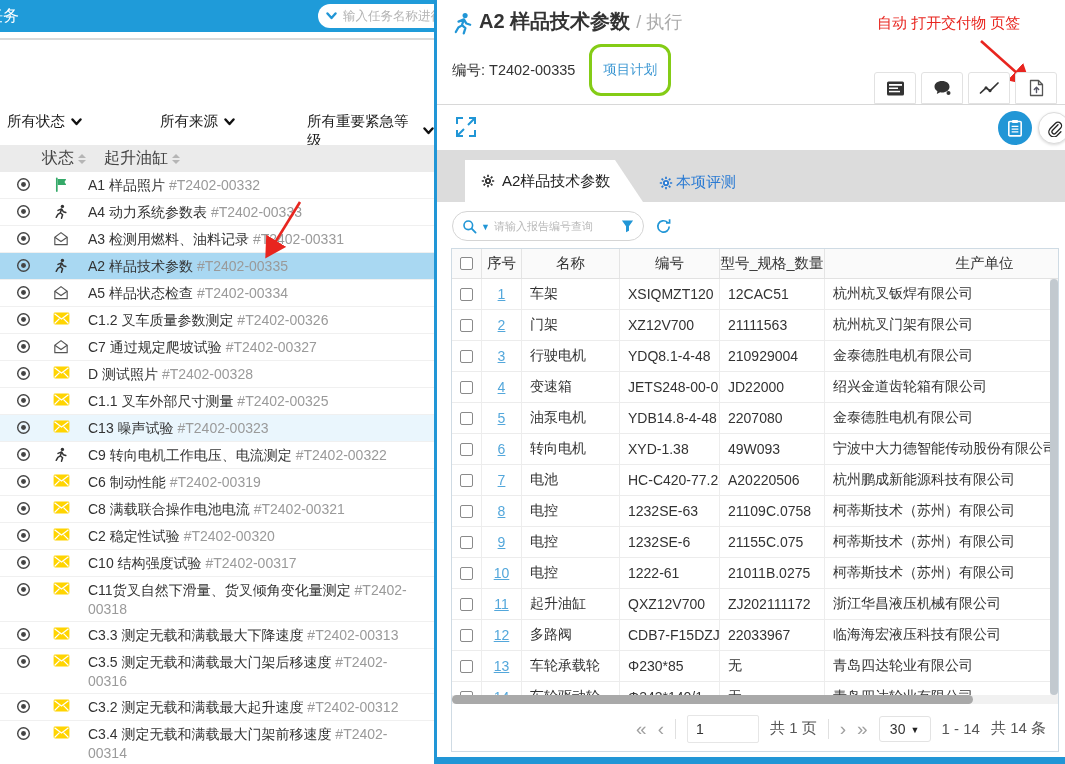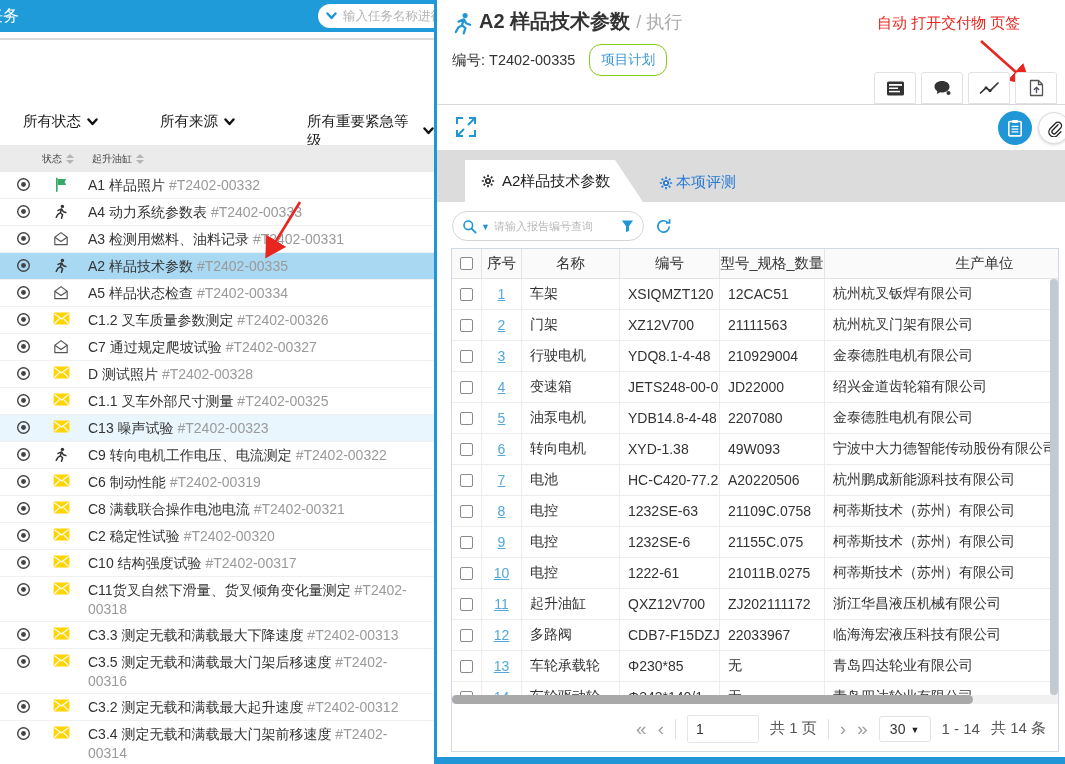--- a/index.html
+++ b/index.html
@@ -9,41 +9,41 @@
 
   
   .left-panel { position:absolute; left:0; top:0; width:437px; height:764px; border-right:3px solid #2196d6; background:#fff; overflow:hidden; }
   .lp-header { position:relative; height:32px; background:#1f9bd9; overflow:hidden; display:flex; align-items:center; }
   .lp-title { color:#fff; font-size:16px; margin-left:-13px; white-space:nowrap; }
   .lp-search { position:absolute; left:318px; top:4px; width:135px; height:24px; background:#fff; border-radius:12px; display:flex; align-items:center; padding:0 8px; gap:6px; overflow:hidden; }
   .lp-search .ph { color:#b4b4b4; font-size:12.5px; white-space:nowrap; }
   .lp-rule { position:absolute; left:0; top:38px; width:434px; height:2px; background:#dadada; }
   .lp-filters { position:absolute; left:0; top:40px; width:434px; height:105px; background:#fff; }
   .filter { position:absolute; top:72px; display:flex; align-items:center; gap:6px; font-size:14.5px; color:#1b1b1b; cursor:pointer; }
-  .lp-listheader { position:absolute; left:0; top:145px; width:434px; height:27px; background:#ebebeb; display:flex; align-items:center; font-size:10px; color:#444; }
+  .lp-listheader { position:absolute; left:0; top:145px; width:434px; height:27px; background:#ebebeb; display:flex; align-items:center; font-size:16px; color:#444; }
   .sort { display:inline-flex; flex-direction:column; gap:2px; margin-left:4px; }
   .sort i { width:0; height:0; border-left:4px solid transparent; border-right:4px solid transparent; }
   .sort .up { border-bottom:4px solid #b5b5b5; }
   .sort .dn { border-top:4px solid #b5b5b5; }
   .lp-list { position:absolute; left:0; top:172px; width:434px; bottom:0; overflow:hidden; }
   .task-row { display:flex; align-items:flex-start; min-height:27px; border-bottom:1px solid #f0f0f0; background:#fff; cursor:pointer; padding:4px 6px 2px 15px; }
   .task-row.selected { background:#a9d8f2; }
   .task-row.hover { background:#eaf6fd; }
   .t-status { width:16px; flex:0 0 16px; margin-top:1px; }
   .t-type { width:18px; flex:0 0 18px; margin-left:21px; margin-top:1px; }
   .t-text { margin-left:18px; font-size:14px; line-height:19px; color:#333; width:330px; }
   .t-code { color:#9a9a9a; }
 
   
   .right-panel { position:absolute; left:437px; top:0; width:628px; height:764px; background:#fff; }
   .rp-task-icon { position:absolute; left:14px; top:12px; }
   .rp-title { position:absolute; left:42px; top:8px; font-size:20px; font-weight:600; color:#333; }
   .rp-phase { font-weight:400; color:#ababab; font-size:18px; margin-left:6px; }
   .rp-code-row { position:absolute; left:15px; top:44px; display:flex; align-items:center; font-size:14.5px; color:#333; }
-  .rp-badge { margin-left:14px; border:1px solid #84cc16; color:#3a96d2; border-radius:12px; padding:6px 11px; font-size:13.5px; background:#fff; }
+  .rp-badge { margin-left:14px; border:3px solid #84cc16; color:#3a96d2; border-radius:12px; padding:14px 11px; font-size:13.5px; background:#fff; }
   .rp-annotation { position:absolute; left:440px; top:14px; color:#e8251f; font-size:15px; white-space:nowrap; }
   .rp-toolbar { position:absolute; right:8px; top:72px; display:flex; gap:5px; }
   .tb-btn { width:42px; height:32px; background:#fff; border:1px solid #e2e2e2; border-radius:3px 3px 0 0; display:flex; align-items:center; justify-content:center; cursor:pointer; }
   .rp-divider { position:absolute; left:0; top:104px; width:628px; height:1px; background:#d8d8d8; }
   .rp-expand { position:absolute; left:18px; top:116px; cursor:pointer; }
   .circle-btn { position:absolute; border-radius:50%; display:flex; align-items:center; justify-content:center; cursor:pointer; }
   .cb-clip { left:561px; top:111px; width:34px; height:34px; background:#2196d6; }
   .cb-pin  { left:601px; top:112px; width:32px; height:32px; background:#fff; border:1px solid #dcdcdc; box-shadow:0 1px 3px rgba(0,0,0,.15); }
   .rp-tabbar { position:absolute; left:0; top:150px; width:732px; height:52px; background:#dcdcdc; }
   .tab-active { position:absolute; left:28px; bottom:0; height:42px; width:178px; background:#fff; clip-path:polygon(0 0, calc(100% - 28px) 0, 100% 100%, 0 100%); display:flex; align-items:center; padding-left:16px; gap:7px; font-size:15px; color:#222; cursor:pointer; }
@@ -93,21 +93,21 @@
             <svg width="11" height="8" viewBox="0 0 11 8">
               <path d="M1.5 1.5 L5.5 6 L9.5 1.5" fill="none" stroke="#2196d6" stroke-width="2.4" stroke-linecap="round" stroke-linejoin="round"></path>
             </svg>
           </span>
         <span class="ph">输入任务名称进行搜索</span>
       </div>
     </div>
     <div class="lp-rule"></div>
 
     <div class="lp-filters">
-      <div class="filter" style="left:23px">
+      <div class="filter" style="left:7px">
         <span>所有状态</span>
         <span class="ic">
             <svg width="11" height="8" viewBox="0 0 11 8">
               <path d="M1.5 1.5 L5.5 6 L9.5 1.5" fill="none" stroke="#111" stroke-width="2.4" stroke-linecap="round" stroke-linejoin="round"></path>
             </svg>
           </span>
       </div>
       <div class="filter" style="left:160px">
         <span>所有来源</span>
         <span class="ic">

